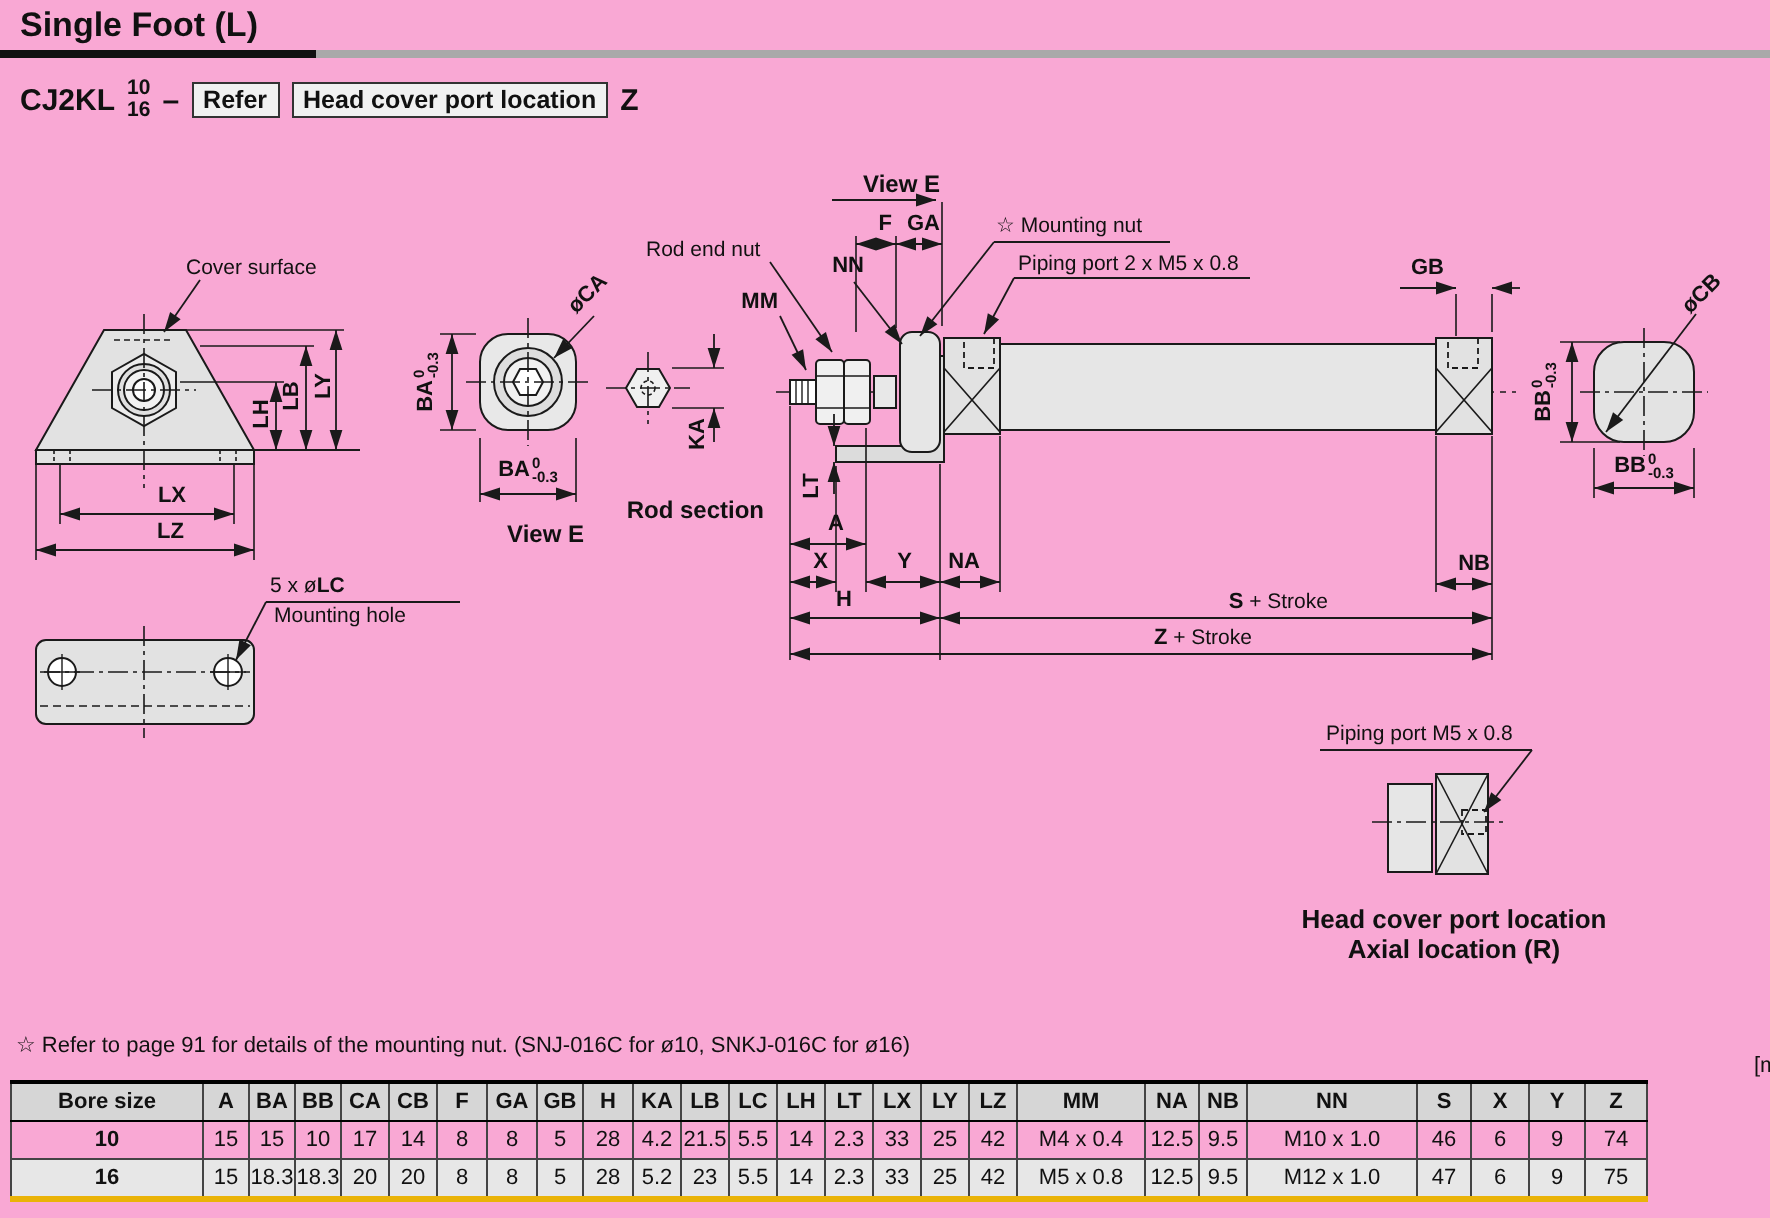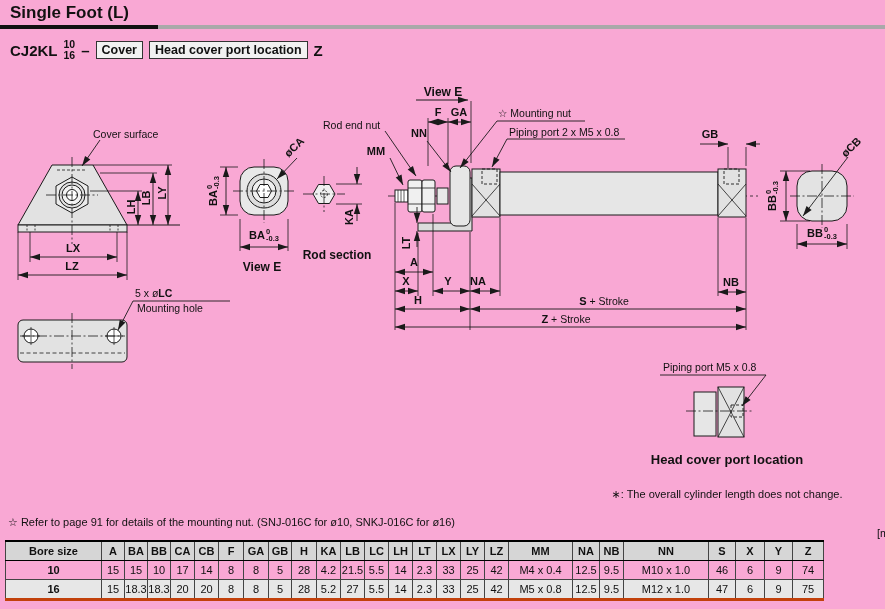--- a/index.html
+++ b/index.html
@@ -9,34 +9,34 @@
   
   #title{left:10px;top:3px;font-size:17px;font-weight:bold;}
   #rule-black{left:0;top:25px;width:158px;height:4px;background:#111;}
   #rule-gray{left:158px;top:25px;width:727px;height:4px;background:#a9a9a9;}
   #model{left:10px;top:36px;display:flex;align-items:center;gap:6px;height:28px;}
   #model .mtxt{font-size:15px;font-weight:bold;}
   #model .frac{display:flex;flex-direction:column;line-height:1.05;font-size:10.5px;font-weight:bold;text-align:center;}
   #model .mbox{border:1.2px solid #333;background:#f1f1f1;font-weight:bold;font-size:12.5px;padding:1px 5px;}
   
   .lbl{position:absolute;font-size:10.5px;white-space:nowrap;}
-  .dim{position:absolute;font-size:11px;font-weight:bold;white-space:nowrap;text-align:center;}
+  .dim{position:absolute;font-size:11px;font-weight:bold;white-space:nowrap;text-align:right;}
   .rl{position:absolute;display:flex;align-items:center;justify-content:center;white-space:nowrap;
       font-size:11px;font-weight:bold;}
   .r90{transform:rotate(-90deg);} .r45{transform:rotate(-45deg);}
   .bold12{font-size:12px;font-weight:bold;}
   .tolwrap{display:inline-flex;flex-direction:column;font-size:7.5px;line-height:1;font-weight:bold;
            vertical-align:middle;margin-left:1px;}
   .plus{font-weight:normal;font-size:10.5px;}
   .hc-title{font-size:13px;font-weight:bold;text-align:center;width:200px;}
   #footnote{left:8px;top:516px;font-size:11px;}
   #units{left:877px;top:527px;font-size:11px;}
   
   #dimtable{position:absolute;left:5px;top:540px;border-collapse:collapse;table-layout:fixed;
-            font-size:11px;border-top:2.5px solid #000;border-bottom:3px solid #c2410c;}
+            font-size:11px;border-top:2.5px solid #000;border-bottom:3px solid #eab308;}
   #dimtable th,#dimtable td{border:1px solid #444;text-align:center;padding:1px 0;height:16px;overflow:hidden;}
   #dimtable th{background:#d6d6d6;font-weight:bold;border-bottom:1.5px solid #000;}
   #dimtable td:first-child{font-weight:bold;}
   #dimtable tr.alt td{background:#e7e7e7;}
 </style>
 </head>
 <body>
 
 <div id="page">
 
@@ -44,21 +44,21 @@
   <div class="abs" id="rule-black"></div>
   <div class="abs" id="rule-gray"></div>
 
   <div class="abs" id="model">
     <span class="mtxt">CJ2KL</span>
     <span class="frac">
       <span>10</span>
       <span>16</span>
     </span>
     <span class="mtxt">–</span>
-    <span class="mbox">Cover</span>
+    <span class="mbox">Refer</span>
     <span class="mbox">Head cover port location</span>
     <span class="mtxt">Z</span>
   </div>
 
   <svg class="abs" style="left:0;top:0" width="885" height="609" viewBox="0 0 885 609">
     <defs>
       <marker id="arw" markerUnits="userSpaceOnUse" markerWidth="12" markerHeight="10" refX="11" refY="5" orient="auto-start-reverse">
         <path d="M1,1.8 L11,5 L1,8.2 Z" fill="#1a1a1a"></path>
       </marker>
     </defs>
@@ -288,21 +288,21 @@
   <span class="dim" style="left:466px;top:275px;width:24px">NA</span>
   <span class="dim" style="left:410px;top:294px;width:16px">H</span>
   <span class="dim" style="left:544px;top:295px;width:120px"><span>S</span><span class="plus"> + Stroke</span></span>
   <span class="dim" style="left:506px;top:313px;width:120px"><span>Z</span><span class="plus"> + Stroke</span></span>
 
   <span class="lbl" style="left:135px;top:287px"><span>5 x ø</span><b>LC</b></span>
   <span class="lbl" style="left:137px;top:302px">Mounting hole</span>
 
   <span class="lbl" style="left:663px;top:361px">Piping port M5 x 0.8</span>
   <span class="abs hc-title" style="left:627px;top:452px">Head cover port location</span>
-  <span class="abs" style="left:607px;top:488px;width:240px;text-align:center;font-size:11px">∗: The overall cylinder length does not change.</span>
+  <span class="abs hc-title" style="left:627px;top:467px">Axial location (R)</span>
 
   <span class="abs" id="footnote">☆ Refer to page 91 for details of the mounting nut. (SNJ-016C for ø10, SNKJ-016C for ø16)</span>
   <span class="abs" id="units">[mm]</span>
 
   <table id="dimtable">
     <colgroup id="cols">
         <col style="width: 96px;">
         <col style="width: 23px;">
         <col style="width: 23px;">
         <col style="width: 23px;">
@@ -393,21 +393,21 @@
           <td>15</td>
           <td>18.3</td>
           <td>18.3</td>
           <td>20</td>
           <td>20</td>
           <td>8</td>
           <td>8</td>
           <td>5</td>
           <td>28</td>
           <td>5.2</td>
-          <td>27</td>
+          <td>23</td>
           <td>5.5</td>
           <td>14</td>
           <td>2.3</td>
           <td>33</td>
           <td>25</td>
           <td>42</td>
           <td>M5 x 0.8</td>
           <td>12.5</td>
           <td>9.5</td>
           <td>M12 x 1.0</td>

